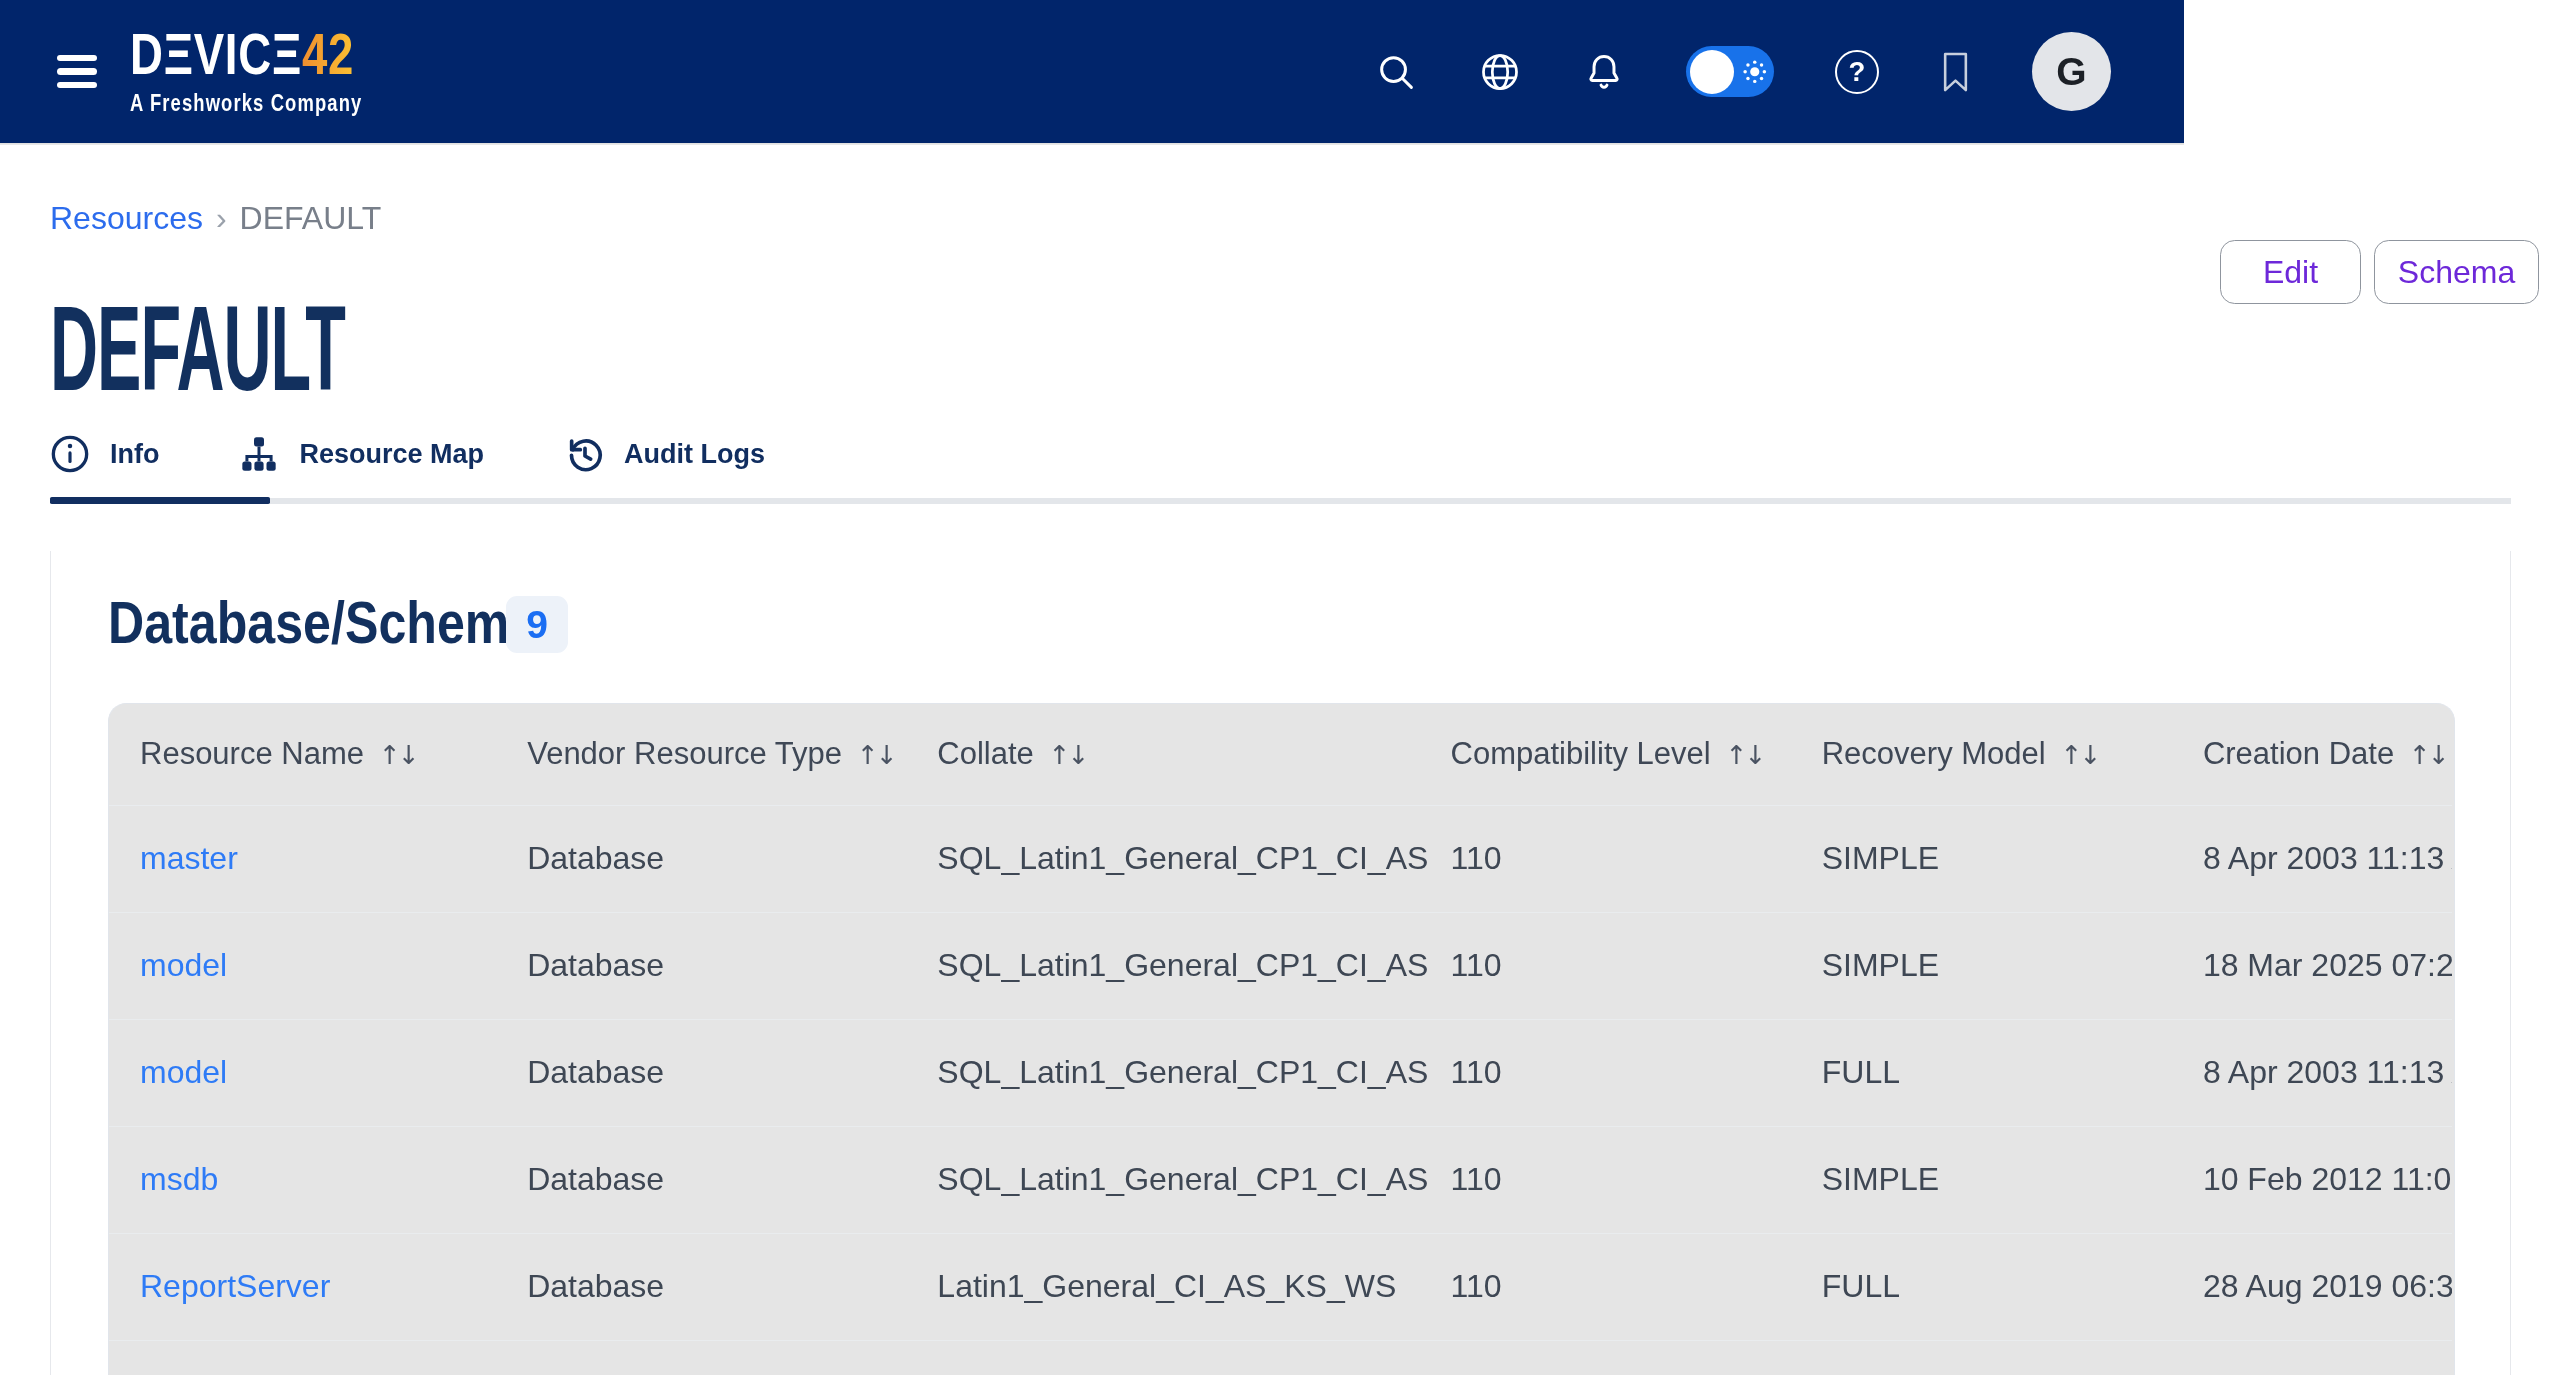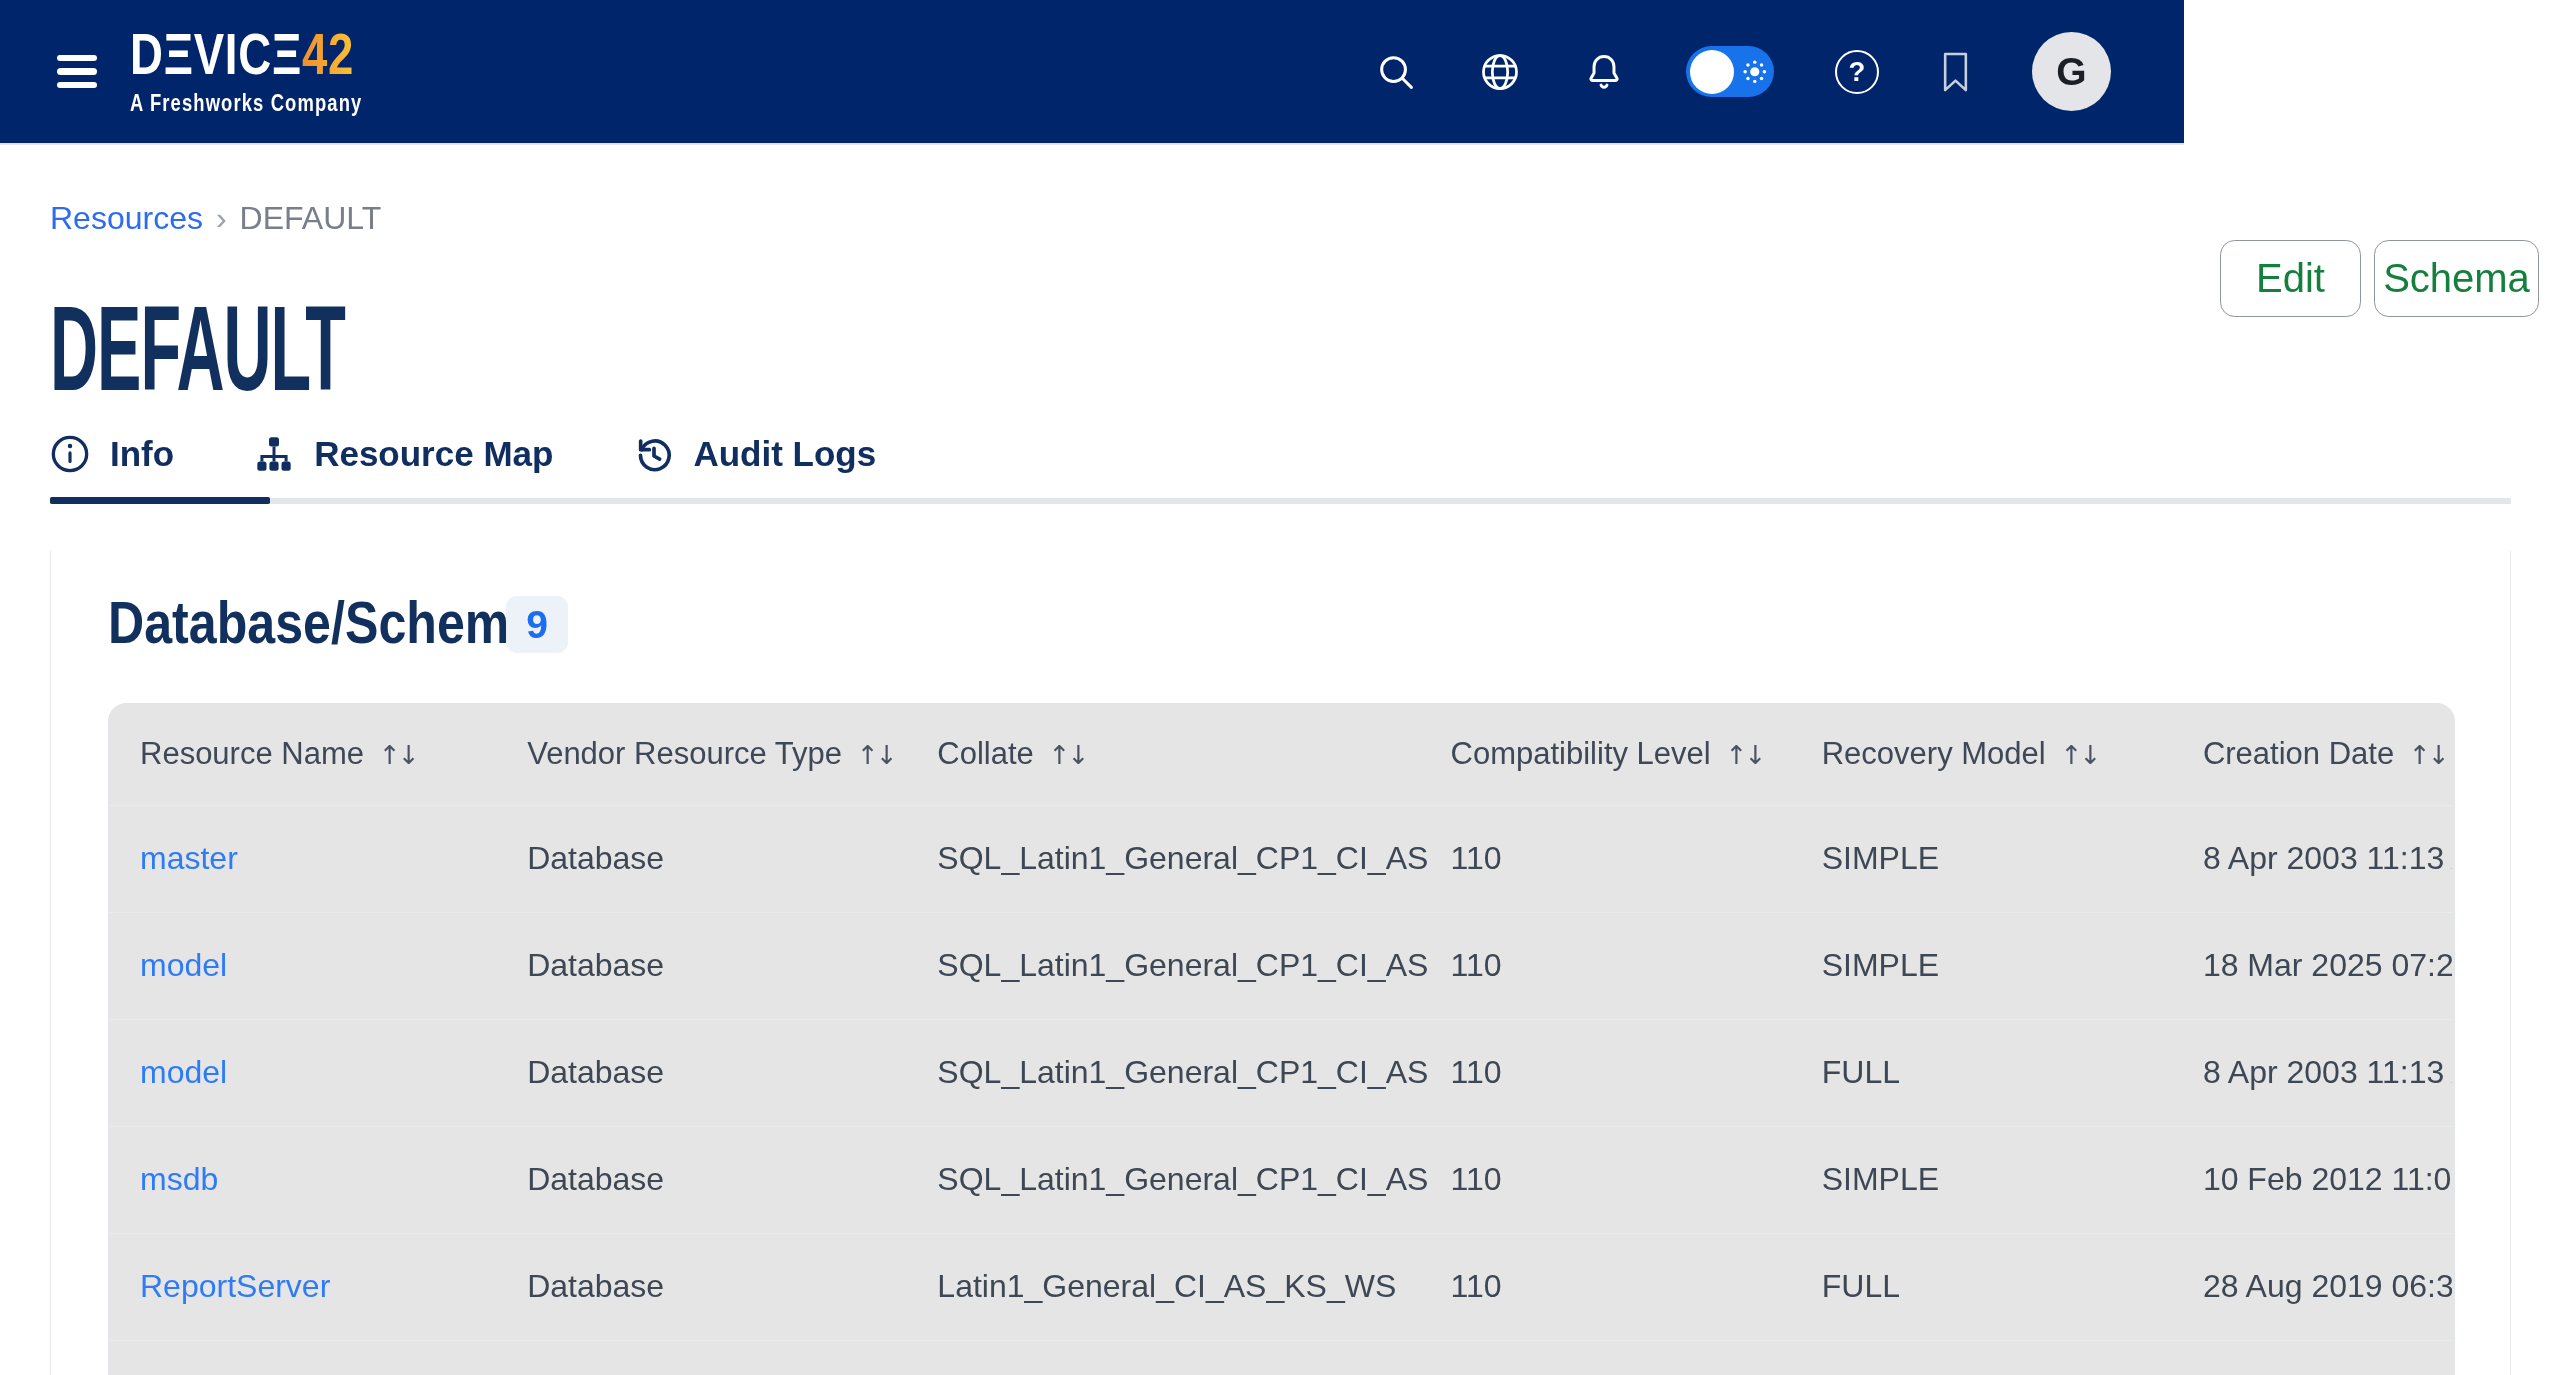--- a/index.html
+++ b/index.html
@@ -38,29 +38,29 @@
   .breadcrumb { position:absolute; left:50px; top:200px; font-size:32px; display:flex; gap:13px; align-items:flex-start; }
   .crumb-link { color:#2c6ced; text-decoration:none; cursor:pointer; }
   .crumb-sep { color:#9aa1ab; }
   .crumb-current { color:#787f8a; }
 
   .page-title {
     position:absolute; left:50px; top:288px; font-size:121px; font-weight:700; color:#12305e;
     line-height:1; letter-spacing:-1.8px; transform:scaleX(0.55); transform-origin:left top; white-space:nowrap;
   }
   .page-actions { position:absolute; right:37px; top:240px; display:flex; gap:13px; }
-  .btn { height:77px; background:#ffffff; border:1.8px solid #8f959e; border-radius:14.7px;
-    color:#15803d; font-size:40px; font-family:"Liberation Sans",sans-serif; cursor:pointer; }
+  .btn { height:64px; background:#ffffff; border:1.8px solid #8f959e; border-radius:14.7px;
+    color:#6d28d9; font-size:32px; font-family:"Liberation Sans",sans-serif; cursor:pointer; }
   .btn-edit { width:141px; }
   .btn-delete { width:165px; }
 
   
   .tabs { position:absolute; left:10px; top:408px; height:92px; display:flex; align-items:center; }
   .tab { display:flex; align-items:center; gap:20px; padding:0 40px; height:92px;
-    background:none; border:none; cursor:pointer; font-size:35px; font-weight:700; color:#112e60;
+    background:none; border:none; cursor:pointer; font-size:27px; font-weight:700; color:#112e60;
     font-family:"Liberation Sans",sans-serif; white-space:nowrap; }
   .tab svg { flex:0 0 auto; }
   .tab-track { position:absolute; left:50px; top:498px; width:2461px; height:5.5px; background:#e3e6ea; }
   .tab-active-line { position:absolute; left:50px; top:497px; width:220px; height:7.3px; background:#112e60; border-radius:1.8px; }
 
   
   .panel { position:absolute; left:50px; top:551px; width:2461px; height:824px;
     border-left:1.8px solid #e6e8ec; border-right:1.8px solid #e6e8ec; background:#ffffff; }
 
   .section-title {

